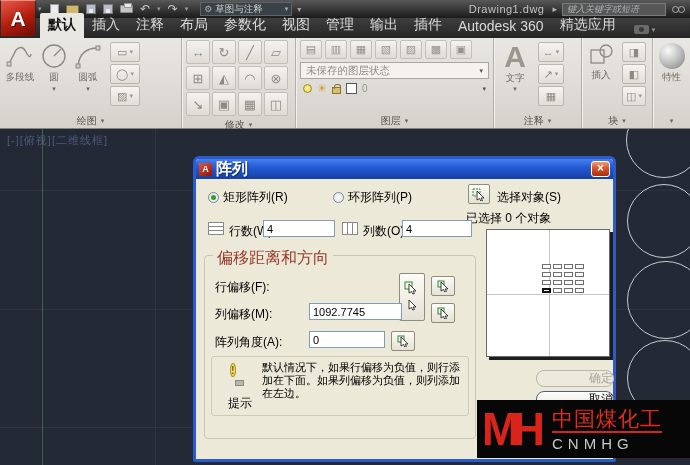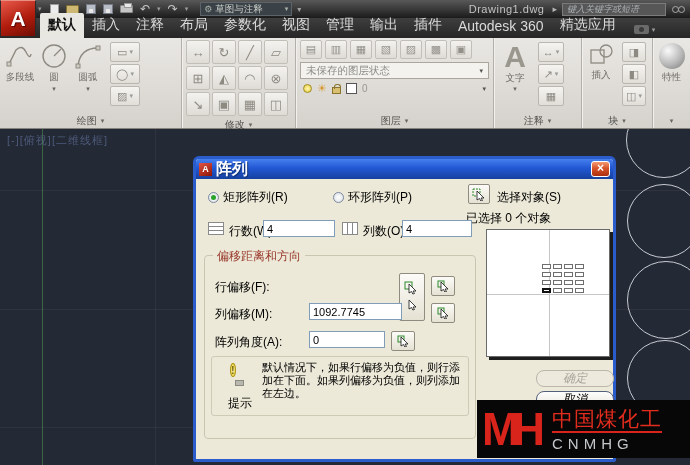--- a/index.html
+++ b/index.html
@@ -119,38 +119,38 @@
   .xp-input { background:#fff; border:1px solid #7f9db9; height:17px; font-size:11px;
     padding:1px 3px; font-family:"Liberation Sans",sans-serif; }
   .pick-btn { border:1px solid #8f8b7e; border-radius:2px;
     background:linear-gradient(#fcfbf8,#e5e2d3); display:flex; align-items:center; justify-content:center; }
   .rows-glyph { width:16px; height:13px; background:#fff; border:1px solid #8a8a8a;
     background-image:linear-gradient(#888 1px, transparent 1px); background-size:100% 4px; background-position:0 3px; }
   .cols-glyph { width:16px; height:13px; background:#fff; border:1px solid #8a8a8a;
     background-image:linear-gradient(90deg,#888 1px, transparent 1px); background-size:5px 100%; background-position:4px 0; }
   .groupbox { border:1px solid #c9c6b2; border-radius:4px; }
   .gb-legend { position:absolute; top:-8px; left:8px; background:#ece9d8; padding:0 4px;
-    color:#99392b; font-size:12px; }
+    color:#99392b; font-size:16px; }
   .hint-box { border:1px solid #cdcab6; border-radius:3px; }
   .bulb-big { width:16px; height:16px; border-radius:50%; border:1px solid #a89020; position:relative;
     background:radial-gradient(#fffdf0,#f4e express 60%,#d8b830);
     background:radial-gradient(#fffdf0,#f2df5a 60%,#d8b830);
     color:#7a6a10; font-size:11px; font-weight:bold; text-align:center; line-height:15px; }
   .bulb-big::after { content:""; position:absolute; left:4px; top:16px; width:7px; height:4px;
     background:#b8b8ae; border:1px solid #8a8a80; }
   .hint-text { font-size:11px; line-height:13px; color:#000; }
   .preview { background:#fff; border:1px solid #6a6a6a; box-shadow:3px 3px 0 #1d1d1d; }
   .cross-v { position:absolute; left:62px; top:0; bottom:0; width:1px; background:#c6c6c6; }
   .cross-h { position:absolute; top:64px; left:0; right:0; height:1px; background:#c6c6c6; }
   .pv-grid { position:absolute; left:55px; top:34px; display:grid;
     grid-template-columns:repeat(4,9px); grid-auto-rows:5px; gap:3px 2px; }
   .pv-cell { border:1px solid #6e6e6e; background:#fff; }
   .pv-cell.bold { border-color:#111; box-shadow:0 0 0 1px #111 inset; }
-  .xp-btn { width:78px; height:17px; font-size:12px; border-radius:8px; text-align:center; line-height:15px;
-    background:linear-gradient(#fefefe,#e9e6d9); border:1px solid #54617c; color:#000;font-style:italic; }
+  .xp-btn { width:78px; height:17px; font-size:12px; border-radius:8px; text-align:right; line-height:15px;
+    background:linear-gradient(#fefefe,#e9e6d9); border:1px solid #54617c; color:#000; }
   .xp-btn.disabled { color:#a8a49a; border-color:#bab6aa; background:#edeadd; }
 
   
   .watermark { position:absolute; left:477px; top:400px; width:213px; height:58px; z-index:50;
     background:#070707; display:flex; align-items:center; padding:2px 5px; gap:7px; }
   .wm-logo { color:#d8241a; font-size:45px; line-height:48px; font-weight:bold; letter-spacing:-7px;
     padding-right:7px; transform:scaleY(1.04); }
   .wm-right { display:flex; flex-direction:column; min-width:0; }
   .wm-cn { color:#e12c1e; font-size:21px; line-height:23px; letter-spacing:1px; white-space:nowrap; }
   .wm-line { height:2px; background:#d8241a; margin:1px 0 2px; }

